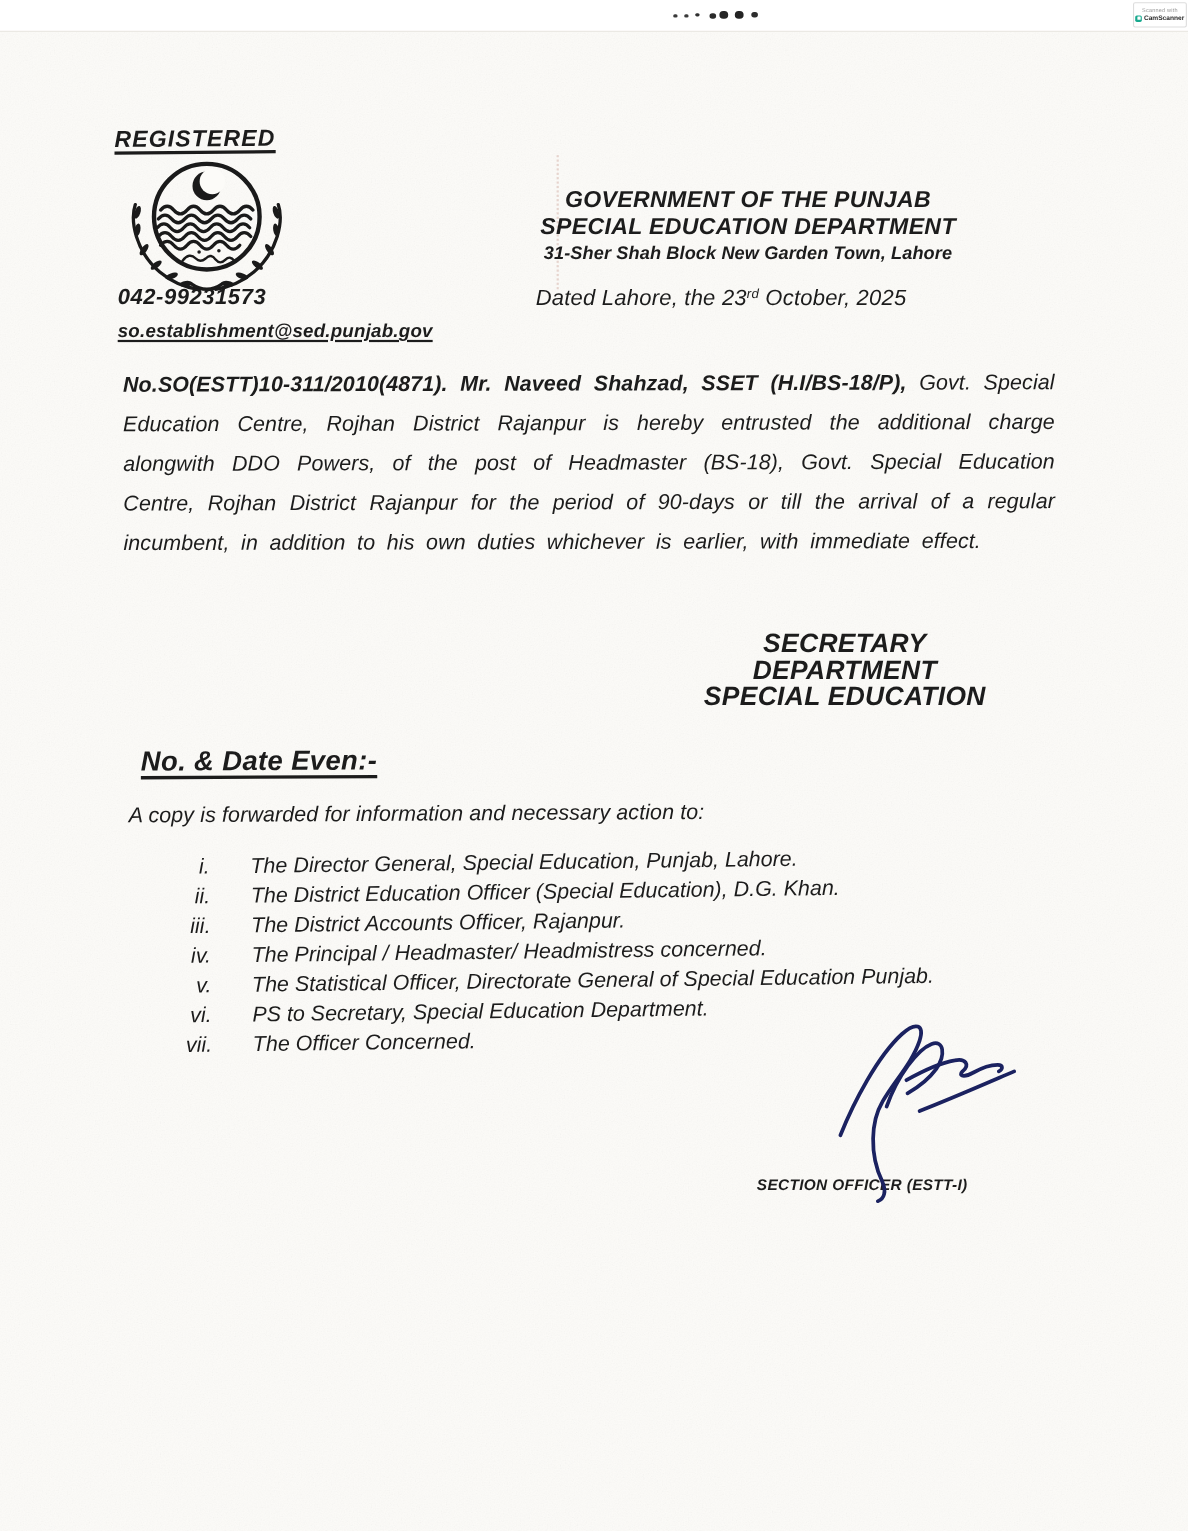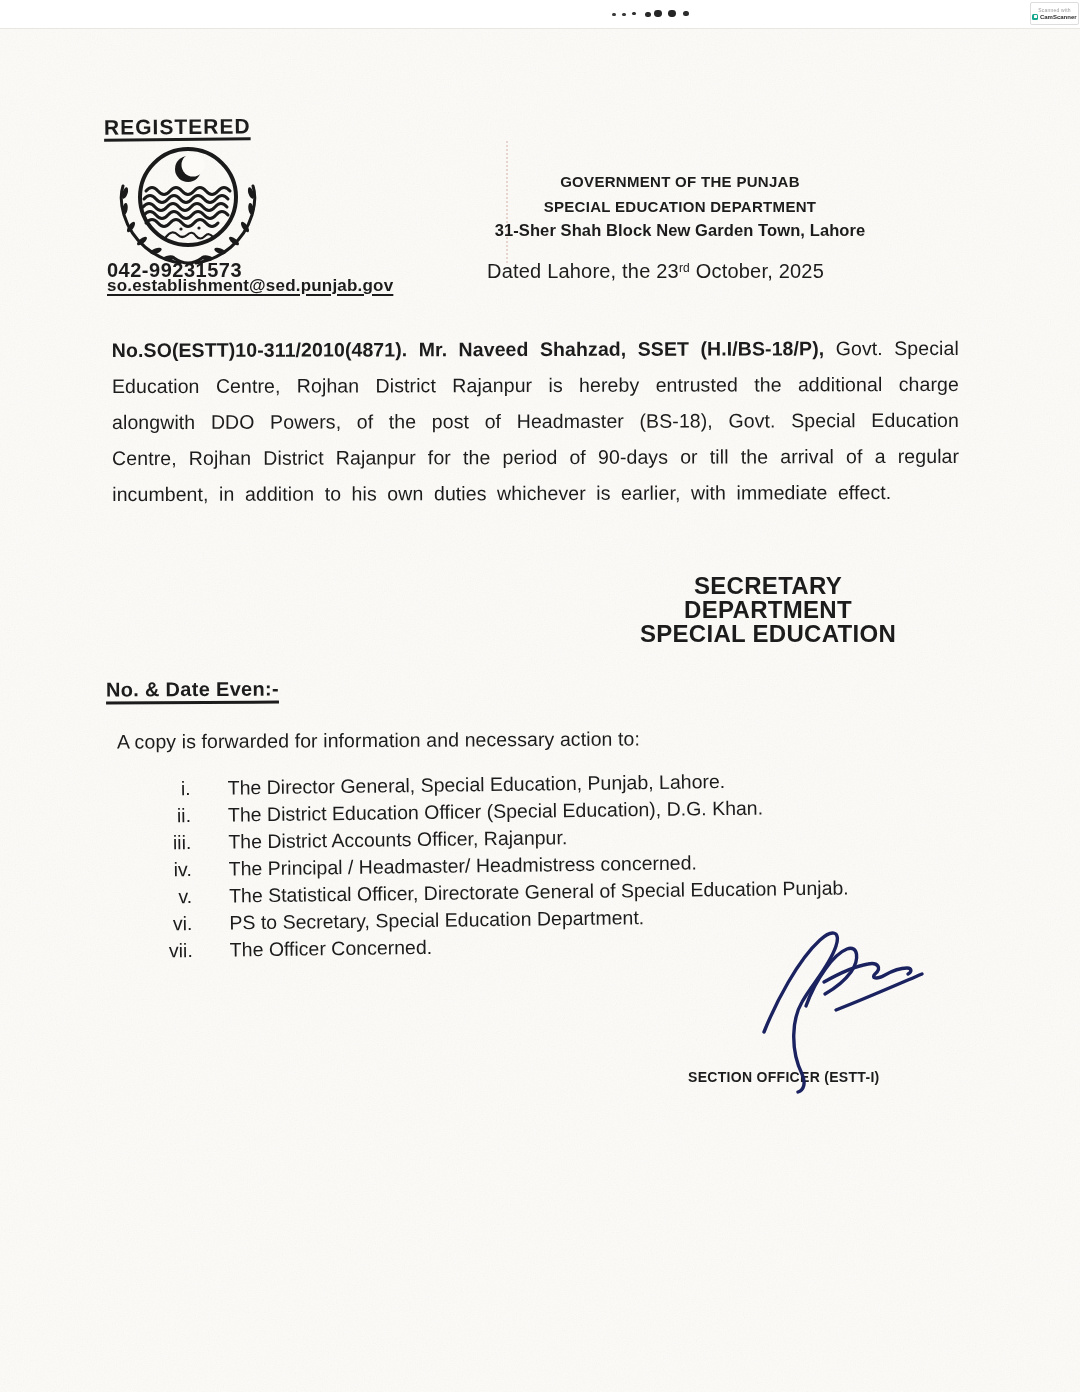--- a/index.html
+++ b/index.html
@@ -5,21 +5,21 @@
   html,body{margin:0;padding:0;}
   body{
     width:1080px;height:1392px;
     position:relative;overflow:hidden;
     background:#ffffff;
     font-family:"Liberation Sans","DejaVu Sans",sans-serif;
     color:#1c1c1c;
   }
   .paper{
     position:absolute;left:0;top:28px;width:1080px;height:1364px;
-    background:#fcfbf8;border-top:1px solid #e9e7e2;
+    background:#fcfbf8;border-top:1px solid #e9e7e2;font-style:italic;
   }
   .noise{position:absolute;left:0;top:0;pointer-events:none;}
   .abs{position:absolute;}
 
   
   .cs-badge{
     position:absolute;top:2px;left:1030px;width:47px;height:21px;
     background:#fff;border:1px solid #ddd;border-radius:2px;
     display:flex;flex-direction:column;align-items:center;justify-content:center;
     gap:1px;z-index:20;
@@ -42,46 +42,46 @@
     text-decoration:underline;text-decoration-thickness:2.5px;text-underline-offset:4px;
     transform:rotate(-.5deg);
   }
   .stampline{
     left:506px;top:112px;height:122px;width:0;
     border-left:2px dotted #d8b7ae;opacity:.55;
   }
   .emblem{left:110px;top:108px;}
   .phone{left:107px;top:230px;font-size:20px;font-weight:bold;letter-spacing:.5px;}
   .email{
-    left:107px;top:247px;font-size:17px;font-weight:bold;letter-spacing:.2px;
+    left:107px;top:262px;font-size:17px;font-weight:bold;letter-spacing:.2px;
     text-decoration:underline;text-decoration-thickness:1.5px;text-underline-offset:3px;
   }
   .head-block{left:452px;top:140px;width:456px;text-align:center;}
-  .head-line1,.head-line2{font-size:15px;font-weight:bold;letter-spacing:.3px;line-height:25px;}
+  .head-line1,.head-line2{font-size:21px;font-weight:bold;letter-spacing:.3px;line-height:25px;}
   .head-line3{font-size:16.5px;font-weight:bold;line-height:22px;letter-spacing:.1px;}
   .date-line{left:487px;top:231px;font-size:20px;letter-spacing:.2px;}
   .date-line sup{font-size:12px;vertical-align:6px;}
 
   
   .body-para{
     left:112px;top:302px;width:847px;
     font-size:19.5px;line-height:36px;
     text-align:justify;word-spacing:5px;letter-spacing:.1px;
     transform:rotate(-.15deg);
   }
   .body-para .ref{font-weight:bold;}
 
   .signatory{
     left:618px;top:545px;width:300px;text-align:center;
     font-size:24px;font-weight:bold;line-height:24px;letter-spacing:.3px;
   }
 
   
   .endorse-head{
-    left:106px;top:649px;font-size:20px;font-weight:bold;letter-spacing:.3px;
+    left:128px;top:649px;font-size:25px;font-weight:bold;letter-spacing:.3px;
     text-decoration:underline;text-decoration-thickness:2.5px;text-underline-offset:5px;
     transform:rotate(-.3deg);
   }
   .copy-intro{left:117px;top:700px;font-size:19.5px;letter-spacing:.1px;transform:rotate(-.35deg);}
   .recipients{left:117px;top:749px;width:840px;transform:rotate(-.75deg);transform-origin:0 100%;}
   .recipient-row{display:flex;height:27px;align-items:baseline;font-size:19.5px;}
   .recipient-num{width:76px;text-align:right;flex:none;}
   .recipient-text{margin-left:37px;white-space:nowrap;}
 
   

